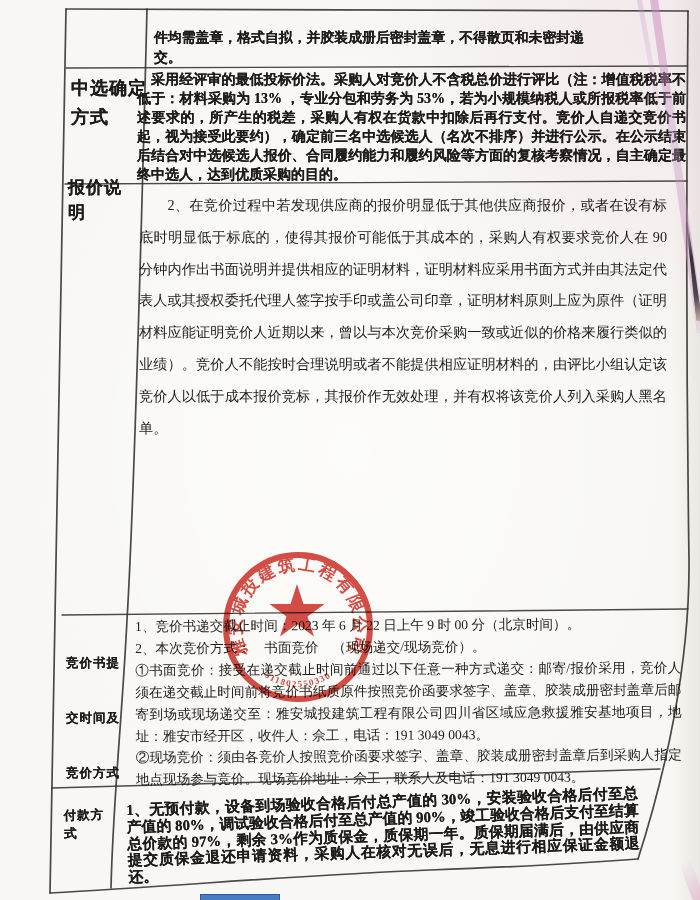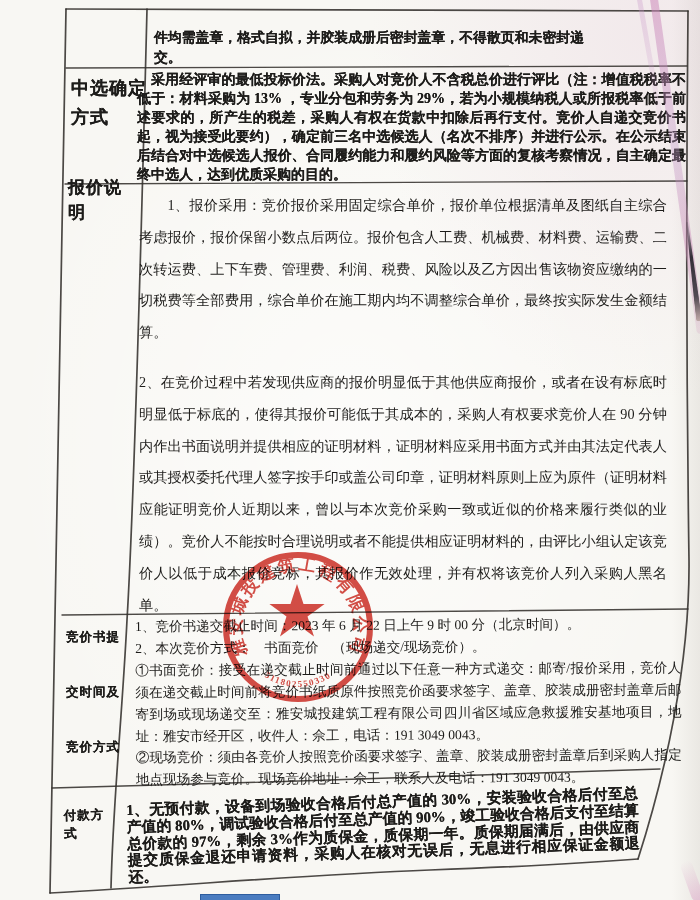--- a/index.html
+++ b/index.html
@@ -24,21 +24,21 @@
   .u{text-underline-offset:3px;text-decoration-thickness:1px;}
   .b{font-weight:normal;}
   .r1c{left:154px;top:28px;width:430px;font-size:13.8px;font-weight:bold;text-shadow:0 0 .4px currentColor;}
   .r2l{left:71px;top:74px;width:78px;font-size:18px;line-height:29px;}
   .r2c{left:137px;top:70px;width:549px;font-size:14px;line-height:19px;font-weight:bold;text-shadow:0 0 .3px currentColor;}
   .r2c p{text-indent:1em;}
   .r3l{left:68px;top:176px;width:56px;font-size:17px;}
   .r3c{left:139px;top:190px;width:528px;font-size:14.2px;line-height:31.8px;}
   .r3c p:first-child{text-indent:2em;}
   .r3c p + p{margin-top:18px;}
-  .r4l{left:66px;top:610px;width:60px;font-size:12.5px;line-height:55px;}
+  .r4l{left:66px;top:636px;width:60px;font-size:12.5px;line-height:55px;}
   .r4c{left:135px;top:616px;width:546px;font-size:13.6px;line-height:21.9px;transform:rotate(-.3deg);transform-origin:0 0;}
   .r5l{left:64px;top:806px;width:50px;font-size:12.5px;transform:rotate(-1.5deg);}
   .r5c{left:126px;top:802px;width:512px;font-size:14.8px;line-height:16.8px;font-weight:bold;text-shadow:0 0 .3px currentColor;transform:rotate(-1.9deg);transform-origin:0 0;}
   .stamp{position:absolute;left:213px;top:542px;width:170px;height:170px;mix-blend-mode:multiply;opacity:.86;filter:blur(.3px);}
   .streak-pink{position:absolute;left:649px;top:-8px;width:8px;height:345px;transform:rotate(-8deg);transform-origin:top center;
     background:linear-gradient(to bottom, rgba(205,135,185,.55), rgba(190,150,200,.35) 45%, rgba(205,140,185,.45) 75%, rgba(210,150,190,.2));
     border-radius:4px;}
   .streak-pink2{position:absolute;left:636px;top:-6px;width:5px;height:150px;transform:rotate(-10deg);transform-origin:top center;
     background:linear-gradient(to bottom, rgba(200,150,200,.35), rgba(200,150,200,.05));border-radius:3px;}
   .mark-dark{position:absolute;left:684px;top:222px;width:6px;height:100px;transform:rotate(-7deg);transform-origin:top center;
@@ -67,26 +67,25 @@
       <path d="M50,893 C180,886 300,875 430,870 C540,866 600,862 638,859"></path>
     </g>
   </svg>
 
   <div class="cell content r1c">
       <p><span>件均需盖章，格式自拟，并胶装成册后密封盖章，不得散页和未密封递交。</span></p>
     </div>
 
   <div class="cell label r2l">中选确定方式</div>
   <div class="cell content r2c">
-      <p><span>采用经评审的最低投标价法。采购人对竞价人不含税总价进行评比（注：增值税税率不低于：</span><span class="u">材料采购为 13%</span><span> ，</span><span class="u">专业分包和劳务为 29%</span><span>，若为小规模纳税人或所报税率低于前述要求的，所产生的税差，采购人有权在货款中扣除后再行支付。竞价人自递交竞价书起，视为接受此要约），确定前三名中选候选人（名次不排序）并进行公示。在公示结束后结合对中选候选人报价、合同履约能力和履约风险等方面的复核考察情况，自主确定最终中选人，达到优质采购的目的。</span></p>
+      <p><span>采用经评审的最低投标价法。采购人对竞价人不含税总价进行评比（注：增值税税率不低于：</span><span class="u">材料采购为 13%</span><span> ，</span><span class="u">专业分包和劳务为 53%</span><span>，若为小规模纳税人或所报税率低于前述要求的，所产生的税差，采购人有权在货款中扣除后再行支付。竞价人自递交竞价书起，视为接受此要约），确定前三名中选候选人（名次不排序）并进行公示。在公示结束后结合对中选候选人报价、合同履约能力和履约风险等方面的复核考察情况，自主确定最终中选人，达到优质采购的目的。</span></p>
     </div>
 
   <div class="cell label r3l">报价说明</div>
   <div class="cell content r3c">
-      <p><span>1、报价采用：竞价报价采用固定综合单价，报价单位根据清单及图纸自主综合考虑报价，报价保留小数点后两位。报价包含人工费、机械费、材料费、运输费、二次转运费、上下车费、管理费、利润、税费、风险以及乙方因出售该物资应缴纳的一切税费等全部费用，综合单价在施工期内均不调整综合单价，最终按实际发生金额结算。</span></p>
       <p><span>2、在竞价过程中若发现供应商的报价明显低于其他供应商报价，或者在设有标底时明显低于标底的，使得其报价可能低于其成本的，采购人有权要求竞价人在 90 分钟内作出书面说明并提供相应的证明材料，证明材料应采用书面方式并由其法定代表人或其授权委托代理人签字按手印或盖公司印章，证明材料原则上应为原件（证明材料应能证明竞价人近期以来，曾以与本次竞价采购一致或近似的价格来履行类似的业绩）。竞价人不能按时合理说明或者不能提供相应证明材料的，由评比小组认定该竞价人以低于成本报价竞标，其报价作无效处理，并有权将该竞价人列入采购人黑名单。</span></p>
     </div>
 
   <div class="cell label r4l">竞价书提交时间及竞价方式</div>
   <div class="cell content r4c">
       <p><span>1、竞价书递交截止时间：2023 年 6 月 22 日上午 9 时 00 分（北京时间）。</span></p>
       <p><span>2、本次竞价方式：</span><span class="u">　书面竞价　</span><span>（现场递交/现场竞价）。</span></p>
       <p><span class="b">①书面竞价：</span><span>接受在递交截止时间前通过以下任意一种方式递交：</span><span class="u">邮寄/报价采用</span><span>，竞价人须在递交截止时间前将竞价书纸质原件按照竞价函要求签字、盖章、胶装成册密封盖章后邮寄到场或现场递交至：雅安城投建筑工程有限公司</span><span class="u">四川省区域应急救援雅安基地</span><span>项目，地址：</span><span class="u">雅安市经开区</span><span>，收件人：</span><span class="u">佘工</span><span>，电话：</span><span class="u">191 3049 0043</span><span>。</span></p>
       <p><span class="b">②现场竞价：</span><span>须由各竞价人按照竞价函要求签字、盖章、胶装成册密封盖章后到采购人指定地点现场参与竞价。现场竞价地址：</span><span class="u">佘工</span><span>，联系人及电话：</span><span class="u">191 3049 0043</span><span>。</span></p>
     </div>

